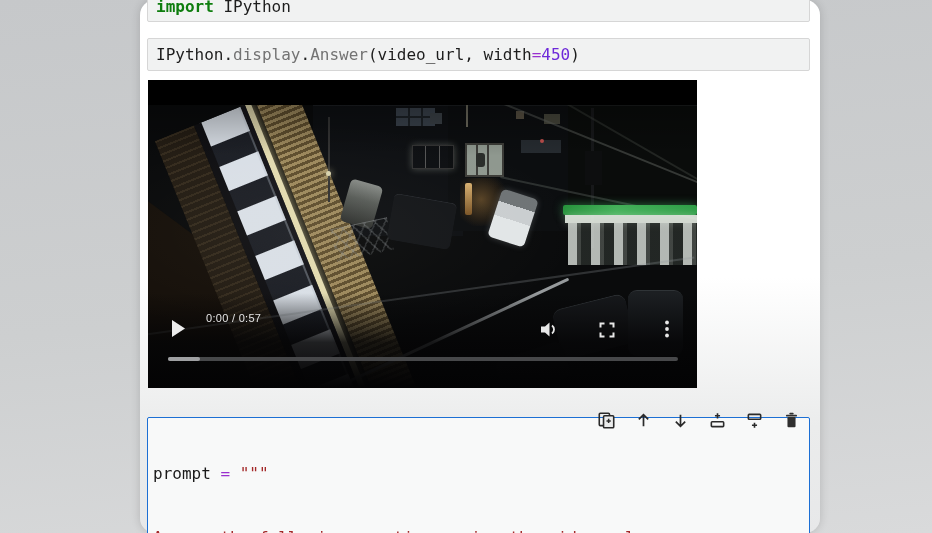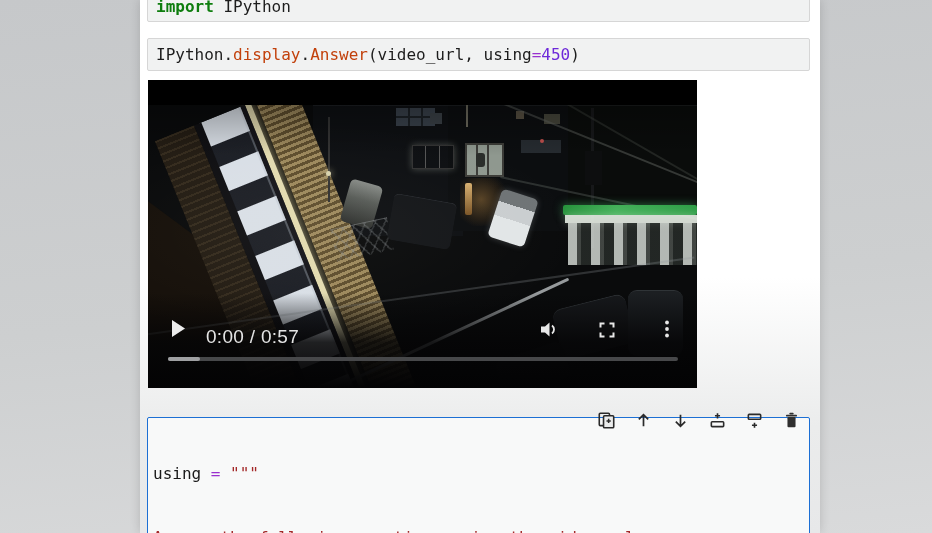--- a/index.html
+++ b/index.html
@@ -1,31 +1,31 @@
 <!DOCTYPE html>
 <html><head>
 <meta charset="utf-8">
 <style>
   html,body{margin:0;padding:0;background:#cfd1d2;}
   .stage{position:relative;width:932px;height:533px;overflow:hidden;
          background:linear-gradient(175deg,#c6c8ca 0%,#cdcfd0 55%,#d9dadb 100%);
          font-family:"Liberation Sans",sans-serif;}
   .page{position:absolute;left:140px;top:0;width:680px;height:533px;
         background:linear-gradient(180deg,#ffffff 0%,#ffffff 52%,#ebecec 80%,#e7e8e9 100%);
-        box-shadow:0 0 10px rgba(0,0,0,.16);}
+        box-shadow:0 0 10px rgba(0,0,0,.16);border-radius:15px;}
   
   .cell{position:absolute;left:7px;width:663px;box-sizing:border-box;
         background:#f1f2f2;border:1px solid #d6d6d6;border-radius:2px;
         display:flex;align-items:center;padding:0 8px;cursor:text;}
   .cell1{top:-9px;height:31px;}
   .cell2{top:38px;height:33px;}
   .code{font-family:"DejaVu Sans Mono","Liberation Mono",monospace;font-size:16px;
         color:#1d1d1d;white-space:pre;}
   .kw{color:#0e7d0e;font-weight:bold;}
-  .prop{color:#c2410c;}
+  .prop{color:#737373;}
   .op{color:#9a30cf;}
   .num{color:#6d28d9;}
   .str{color:#a32828;}
   
   .video{position:absolute;left:8px;top:80px;width:549px;height:308px;background:#000;
          overflow:hidden;cursor:pointer;}
   .letterbox{position:absolute;left:0;top:0;width:549px;height:25px;background:#000;}
   .scene{position:absolute;left:0;top:25px;width:549px;height:283px;background:#0a0b0c;overflow:hidden;}
   .scene *{position:absolute;}
   .viaduct-corner{left:0;top:0;width:100%;height:100%;
@@ -103,21 +103,21 @@
   .car-d3{left:350px;top:245px;width:70px;height:38px;background:#121416;border-radius:8px;transform:rotate(-18deg);}
   .vignette{left:0;top:0;width:100%;height:100%;
     background:linear-gradient(180deg,rgba(0,0,0,.3),rgba(0,0,0,0) 18%),
                radial-gradient(ellipse at 30% 45%,rgba(255,250,225,.04),transparent 50%);}
   .bottom-grad{left:0;bottom:0;width:100%;height:95px;
     background:linear-gradient(180deg,rgba(5,5,6,0),rgba(5,5,6,.88) 52%,#030304);}
   
   .controls{position:absolute;left:0;top:0;width:100%;height:100%;}
   .ctl{position:absolute;background:none;border:none;padding:0;margin:0;cursor:pointer;}
   .play-btn{left:24px;top:240px;width:14px;height:17px;}
-  .time{position:absolute;left:58px;top:246px;font-size:19px;color:#e4e4e4;letter-spacing:.3px;}
+  .time{position:absolute;left:58px;top:232px;font-size:11px;color:#e4e4e4;letter-spacing:.3px;}
   .vol-btn{left:392px;top:241px;width:19px;height:17px;}
   .fs-btn{left:451px;top:242px;width:16px;height:16px;}
   .kebab-btn{left:516px;top:240px;width:6px;height:18px;}
   .progress{position:absolute;left:20px;top:277px;width:510px;height:4px;border-radius:2px;background:#47484a;cursor:pointer;}
   .buffered{position:absolute;left:0;top:0;width:32px;height:4px;border-radius:2px;background:#9fa0a2;}
   
   .prompt-cell{position:absolute;left:7px;top:417px;width:663px;height:140px;box-sizing:border-box;
     background:#f8f9f9;border:1.5px solid #1c6fd4;border-radius:2px;
     padding:3px 0 0 5px;cursor:text;
     font-family:"DejaVu Sans Mono","Liberation Mono",monospace;font-size:16px;line-height:21.2px;
@@ -131,21 +131,21 @@
 <body>
 
 <div class="stage">
   <div class="page">
 
     <div class="cell cell1">
       <div class="code"><span class="kw">import</span><span> IPython</span></div>
     </div>
 
     <div class="cell cell2">
-      <div class="code"><span>IPython.</span><span class="prop">display</span><span>.</span><span class="prop">Answer</span><span>(video_url, using</span><span class="op">=</span><span class="num">450</span><span>)</span></div>
+      <div class="code"><span>IPython.</span><span class="prop">display</span><span>.</span><span class="prop">Answer</span><span>(video_url, width</span><span class="op">=</span><span class="num">450</span><span>)</span></div>
     </div>
 
     <div class="video">
       <div class="letterbox"></div>
       <div class="scene">
         <div class="viaduct-corner"></div>
         <div class="bld b1"></div>
         <div class="bld b2"></div>
         <div class="bld b3"></div>
         <div class="w-dimgrid"></div>
@@ -218,21 +218,21 @@
               <circle cx="3" cy="15.5" r="1.9" fill="#e8e8e8"></circle>
           </svg>
         </button>
         <div class="progress">
           <div class="buffered"></div>
         </div>
       </div>
     </div>
 
     <div class="prompt-cell">
-      <div><span>using </span><span class="op">=</span><span> </span><span class="str">"""</span></div>
+      <div><span>prompt </span><span class="op">=</span><span> </span><span class="str">"""</span></div>
       <div class="str">Answer the following questions using the video only:</div>
       
       
       
       
     </div>
 
     <div class="cell-toolbar">
       <button class="tb-btn">
         <svg width="17" height="17" viewBox="0 0 16 16">

